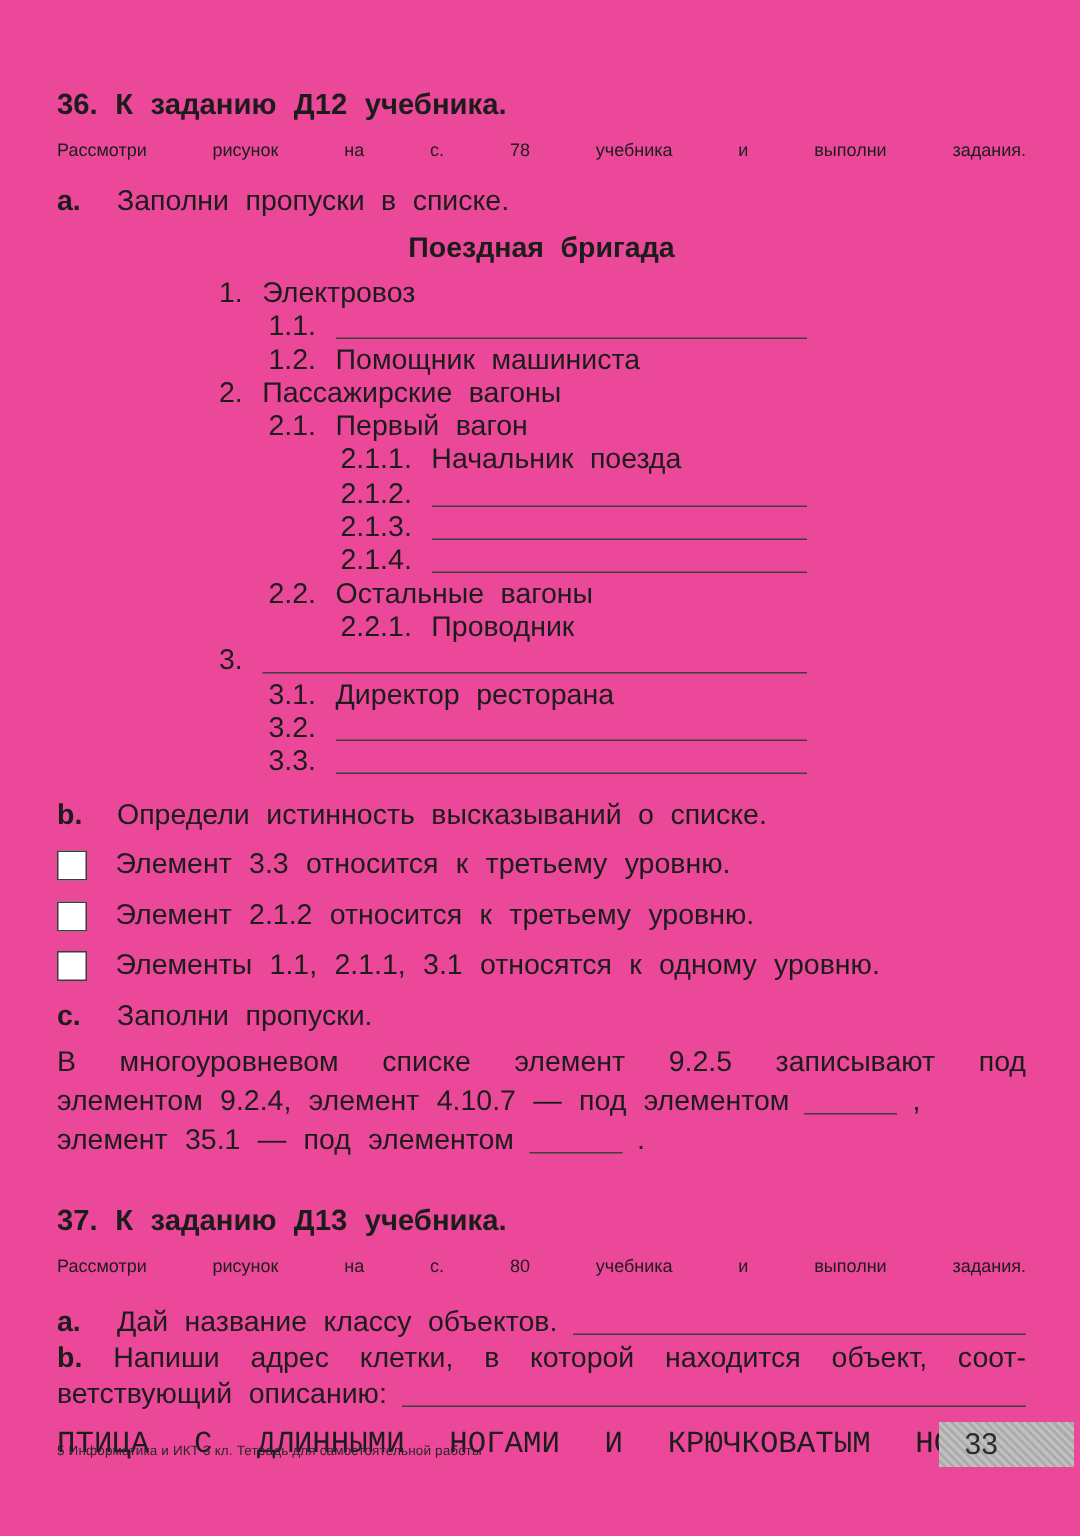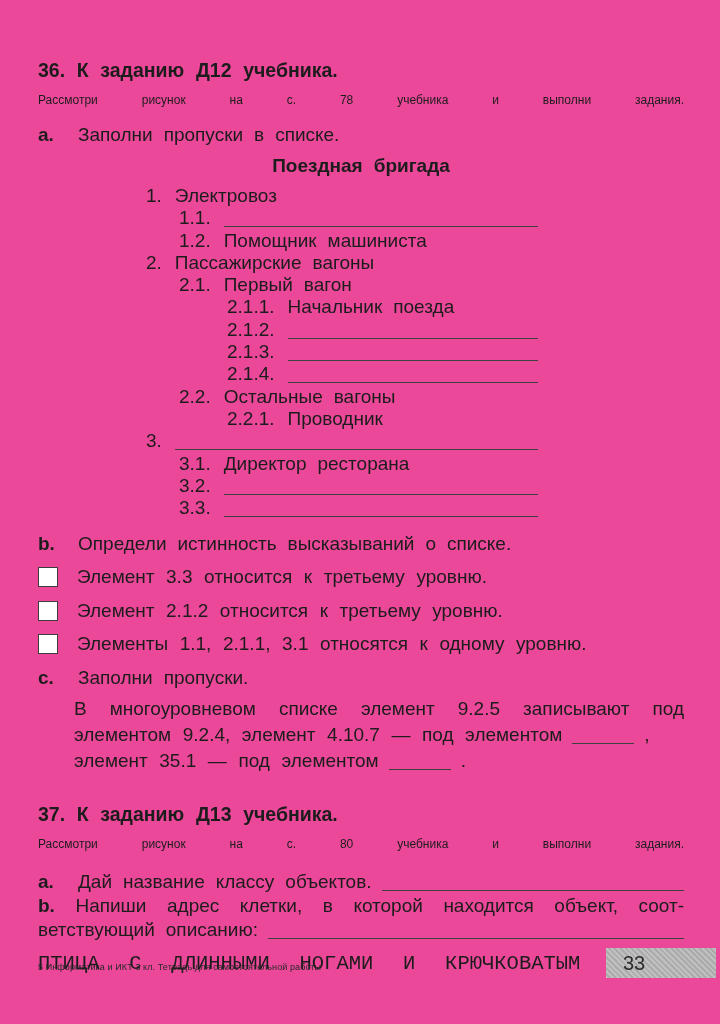--- a/index.html
+++ b/index.html
@@ -34,40 +34,40 @@
   .l3 { padding-left: 189px; }
   .blank { flex: 1; position: relative; top: 3px; height: 14px;
            border-bottom: 1.6px solid #3f3f3f; }
 
   .stmts { margin-top: 11px; }
   .stmt { display: flex; align-items: center; height: 22px; margin-bottom: 11.5px; }
   .cbx { width: 20px; height: 20px; border: 1.7px solid #3d3d3d; background: #fff;
          flex: none; margin-right: 19px; }
   .stext { font-size: 19px; word-spacing: 0.33em; }
 
-  .cpar { margin-top: 7px; font-size: 19px; line-height: 26px; margin-left: 36px; }
+  .cpar { margin-top: 7px; font-size: 19px; line-height: 26px; }
   .jline { text-align: justify; text-align-last: justify; }
   .cline { line-height: 26px; font-size: 19px; word-spacing: 0.33em; }
   .sblank { display: inline-block; width: 62px; height: 12px;
             border-bottom: 1.6px solid #3f3f3f; vertical-align: -3px; margin-left: 10px; }
   .punct { margin-left: 10px; }
 
   .mt30 { margin-top: 29px; }
   .fill-row { display: flex; align-items: baseline; font-size: 19px; line-height: 22px; }
   .fill-row .ptext { flex: none; }
   .fill-row .blank { margin-left: 10px; }
 
   .bpar { margin-top: 0; font-size: 19px; line-height: 26px; }
   .bpar .plabel-in { font-weight: 700; }
   .caps { margin-top: 11px; font-size: 20.5px; line-height: 24px;
           text-align: justify; text-align-last: justify; font-family: Liberation Mono, monospace; }
 
   .imprint { position: absolute; left: 38px; top: 962px; font-size: 9px;
              color: #272727; letter-spacing: 0.1px; }
-  .badge { position: absolute; top: 948px; right: 4px; width: 110px; height: 30px;
+  .badge { position: absolute; top: 948px; right: 4px; width: 90px; height: 30px;
            background-color: #b2b2b2;
            background-image: repeating-linear-gradient(45deg, rgba(255,255,255,0.18) 0 2px, rgba(0,0,0,0.04) 2px 4px);
            display: flex; align-items: center; padding-left: 17px; }
   .badge span { font-size: 20px; color: #2d2d2d; }
 </style>
 </head>
 <body>
 
 <div class="page">
   <div class="content">

